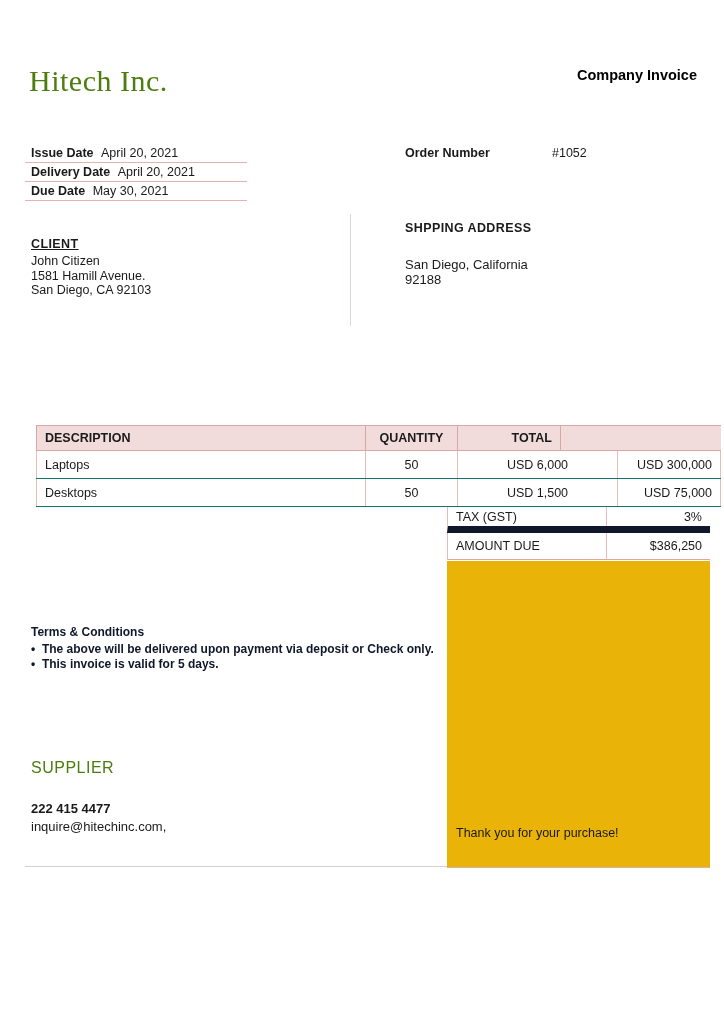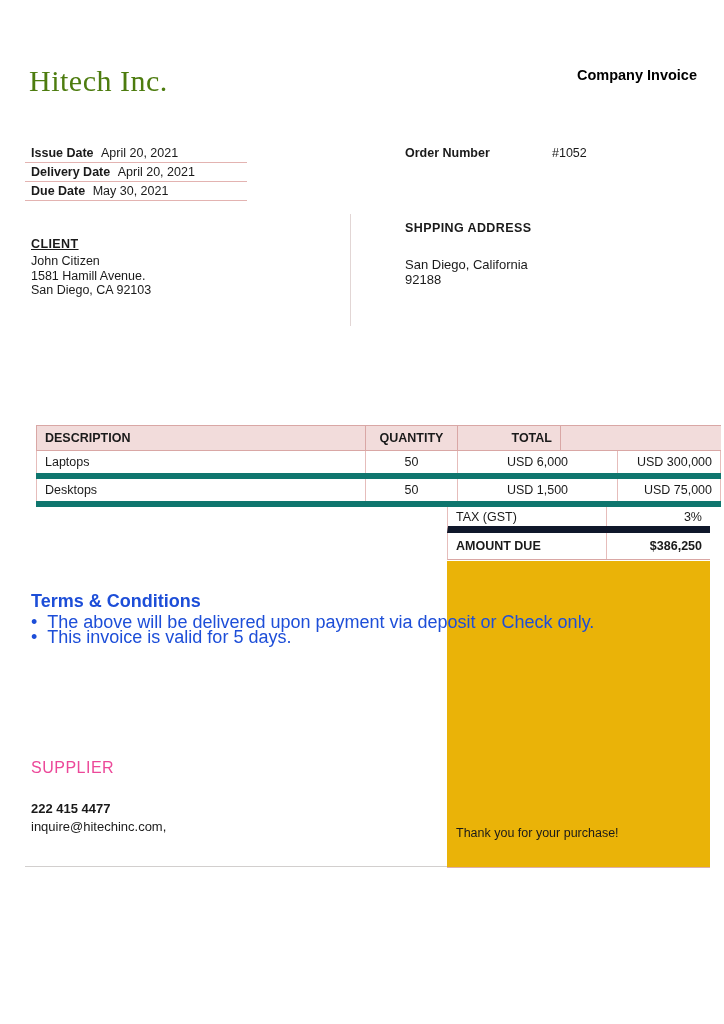--- a/index.html
+++ b/index.html
@@ -52,51 +52,51 @@
   .c-desc {width:330px;padding-left:8px;justify-content:flex-start;}
   .c-qty  {width:92px;justify-content:center;}
   .c-price{width:160px;justify-content:center;}
   .c-total{width:103px;padding-right:8px;justify-content:flex-end;}
   .thead{
     height:26px;background:#f2dcdb;font-weight:bold;
     border-top:1px solid #d9a7a5;border-bottom:1px solid #d9a7a5;
   }
   .thead .cell{border-right:1px solid #d9a7a5;}
   .thead .cell:first-child{border-left:1px solid #d9a7a5;}
-  .tbody-row{height:28px;border-bottom:6px solid #0f766e;}
+  .tbody-row{height:28px;border-bottom:1px solid #0f766e;}
   .tbody-row .cell{border-right:1px solid #e6bdbb;height:100%;}
   .tbody-row .cell:first-child{border-left:1px solid #e6bdbb;}
 
   
   .totals{left:447px;top:507px;width:263px;font-size:12.5px;}
   .totals .trow{border-left:1px solid #e6bdbb;}
   .t-label{width:159px;padding-left:8px;justify-content:flex-start;border-right:1px solid #e6bdbb;}
   .t-value{width:103px;padding-right:8px;justify-content:flex-end;}
   .tax-row{height:26px;border-bottom:7px solid #0f172a;}
-  .due-row{height:27px;font-weight:bold;border-bottom:1px solid #d9a7a5;}
+  .due-row{height:27px;font-weight:normal;border-bottom:1px solid #d9a7a5;}
   .tax-row .cell,.due-row .cell{height:100%;}
 
   
   .pink-block{
     left:447px;top:561px;width:263px;height:306px;
     background:#eab308;border-bottom:1px solid #dcaeac;
   }
   .thanks{
     position:absolute;left:9px;bottom:27px;
     font-size:12.5px;color:#1a1a1a;
   }
 
   
-  .terms{left:31px;top:591px;color:#1d4ed8;font-size:18px;}
+  .terms{left:31px;top:625px;color:#0f172a;font-size:12px;}
   .terms-heading{font-weight:bold;margin-bottom:3px;}
-  .terms-list{margin:0;padding:0;list-style:none;line-height:14.5px;}
+  .terms-list{margin:0;padding:0;list-style:none;line-height:14.5px;font-weight:bold;}
   .terms-list li::before{content:"\2022\00a0\00a0";}
 
   
-  .supplier-heading{left:31px;top:759px;font-size:16px;color:#ec4899;letter-spacing:0.5px;}
+  .supplier-heading{left:31px;top:759px;font-size:16px;color:#4d7c0f;letter-spacing:0.5px;}
   .supplier-email{left:31px;top:787px;font-size:13px;font-weight:normal;margin-top:32px;}
   .supplier-phone{left:31px;top:801px;font-size:13px;font-weight:bold;}
 
   .bottom-line{left:25px;top:866px;width:422px;height:1px;background:#d2cfce;}
 </style>
 </head>
 <body>
 
 <div class="page">
 

